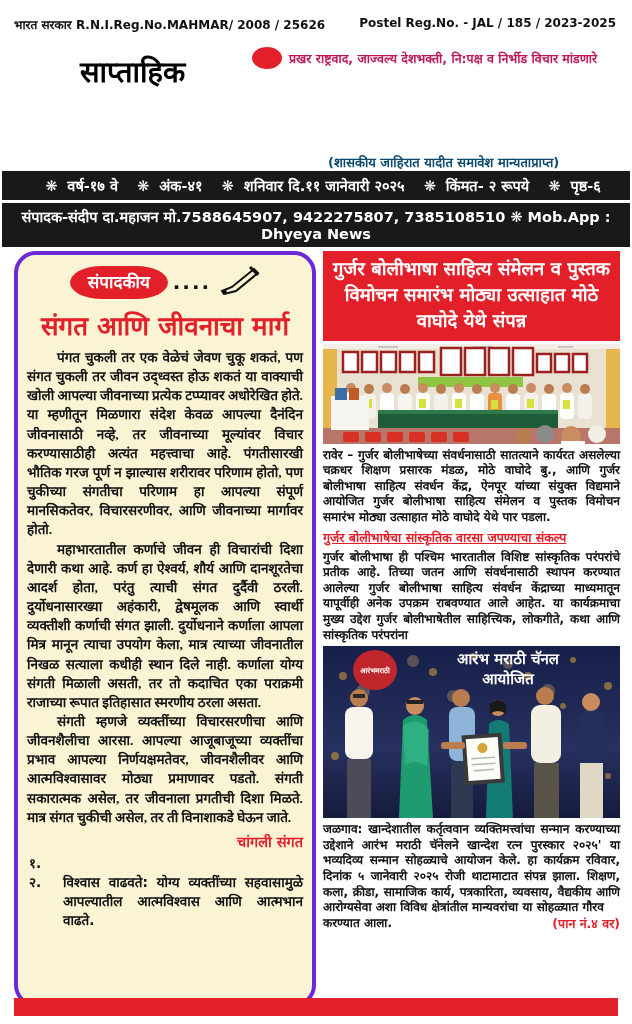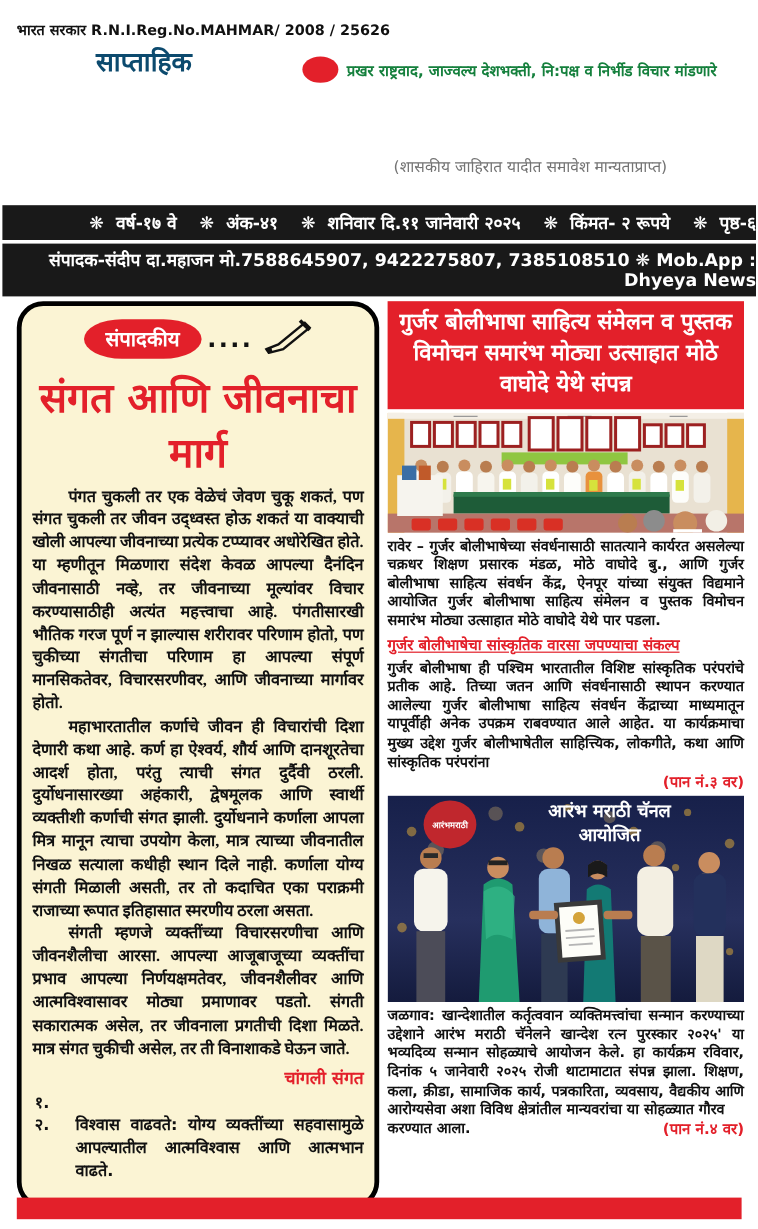--- a/index.html
+++ b/index.html
@@ -6,44 +6,44 @@
   .page {
     position:relative; width:632px; height:1024px; margin:0 auto;
     background:#ffffff; overflow:hidden;
     font-family:"DejaVu Sans","Liberation Sans",sans-serif; color:#111;
   }
   
   .top-row { display:flex; justify-content:space-between; padding:16px 16px 0 14px;
     font-size:12px; font-weight:bold; color:#111; }
   
   .masthead { position:relative; height:132px; margin-top:2px; }
-  .weekly { position:absolute; left:80px; top:0; font-size:22px; font-weight:bold; color:#0c4a6e; }
+  .weekly { position:absolute; left:80px; top:16px; font-size:29px; font-weight:bold; color:#000000; }
   .tagline-row { position:absolute; left:252px; top:12px; display:flex; align-items:center; gap:7px; width:372px; }
   .red-dot { width:30px; height:22px; background:#e3202a; border-radius:50%; flex:none; }
-  .tagline { font-size:12.5px; font-weight:bold; color:#15803d; line-height:1.2; }
+  .tagline { font-size:12.5px; font-weight:bold; color:#be185d; line-height:1.2; }
   .main-title { position:absolute; left:128px; top:14px; font-size:96px; line-height:1.05;
     font-weight:bold; color:#e3202a; letter-spacing:2px; }
-  .subtitle { position:absolute; left:328px; top:94px; font-size:13px; font-weight:normal; color:#737373; }
-  
-  .bar { background:#191919; color:#fff; font-weight:bold; text-align:right; margin:0 2px; }
+  .subtitle { position:absolute; left:328px; top:118px; font-size:13px; font-weight:bold; color:#0c4a6e; }
+  
+  .bar { background:#191919; color:#fff; font-weight:bold; text-align:center; margin:0 2px; }
   .bar1 { padding:4px 0 5px; font-size:14.5px; margin-top:4px; }
   .bar1 .sep { margin:0 10px 0 14px; }
   .bar2 { padding:3px 0 5px; font-size:14.5px; margin-top:3px; }
   
   .content { display:flex; gap:7px; padding:4px 12px 0 14px; align-items:flex-start; }
   .left-col { width:302px; flex:none; }
   .right-col { width:297px; flex:none; }
   
-  .editorial-box { box-sizing:border-box; border:4px solid #000000; border-radius:22px;
+  .editorial-box { box-sizing:border-box; border:4px solid #6d28d9; border-radius:22px;
     background:#fbf4d4; height:756px; padding:8px 9px 6px; overflow:hidden; }
   .ed-badge-row { display:flex; align-items:center; justify-content:center; gap:5px; margin-top:2px; }
   .ed-badge { background:#e3202a; color:#fff; font-weight:bold; font-size:17px;
     padding:4px 18px 6px; border-radius:50px / 26px; }
   .ed-dots { font-size:20px; font-weight:bold; letter-spacing:2px; color:#111; }
-  .ed-title { color:#e3202a; font-size:34px; font-weight:bold; text-align:center; margin:8px 0 5px; }
+  .ed-title { color:#e3202a; font-size:26px; font-weight:bold; text-align:center; margin:8px 0 5px; }
   .ed-body p { margin:0; font-size:13.5px; line-height:1.42; text-align:justify;
     color:#111; font-weight:600; text-indent:30px;font-family:Liberation Serif, serif; }
   .ed-sub { color:#e3202a; font-size:14.5px; font-weight:bold; text-align:right; margin:4px 0 3px; }
   .ed-li { display:flex; font-size:13.5px; line-height:1.42; font-weight:600; }
   .ed-li .num { flex:none; width:34px; padding-left:2px; }
   .ed-li .txt { flex:1; text-align:justify; }
   
   .headline { color:#fff; font-weight:bold; font-size:18.5px; line-height:1.4;
     text-align:center; padding:5px 4px 7px; }
   .headline.red { background:#e3202a; }
@@ -58,20 +58,21 @@
   
   .bottom-bar { position:absolute; left:14px; right:14px; bottom:8px; height:18px; background:#e3202a; }
 </style>
 </head>
 <body>
 
 <div class="page">
 
   <div class="top-row">
     <span>भारत सरकार R.N.I.Reg.No.MAHMAR/ 2008 / 25626</span>
+    <span>Postel Reg.No. - JAL / 185 / 2023-2025</span>
   </div>
 
   <div class="masthead">
     <div class="weekly">साप्ताहिक</div>
     <div class="tagline-row">
       <span class="red-dot"></span>
       <span class="tagline">प्रखर राष्ट्रवाद, जाज्वल्य देशभक्ती, नि:पक्ष व निर्भीड विचार मांडणारे</span>
     </div>
     <div class="subtitle">(शासकीय जाहिरात यादीत समावेश मान्यताप्राप्त)</div>
   </div>
@@ -204,21 +205,20 @@
             <circle cx="222" cy="90" r="9" fill="#8c8c8c"></circle>
           <circle cx="248" cy="92" r="10" fill="#c98d5f"></circle>
             <circle cx="274" cy="90" r="9" fill="#f2efe6"></circle>
           <rect x="238" y="97" width="24" height="3" fill="#ffffff"></rect>
         </g>
       </svg>
 
       <div class="caption">रावेर – गुर्जर बोलीभाषेच्या संवर्धनासाठी सातत्याने कार्यरत असलेल्या चक्रधर शिक्षण प्रसारक मंडळ, मोठे वाघोदे बु., आणि गुर्जर बोलीभाषा साहित्य संवर्धन केंद्र, ऐनपूर यांच्या संयुक्त विद्यमाने आयोजित गुर्जर बोलीभाषा साहित्य संमेलन व पुस्तक विमोचन समारंभ मोठ्या उत्साहात मोठे वाघोदे येथे पार पडला.</div>
       <div class="art-sub">गुर्जर बोलीभाषेचा सांस्कृतिक वारसा जपण्याचा संकल्प</div>
       <div class="caption">गुर्जर बोलीभाषा ही पश्चिम भारतातील विशिष्ट सांस्कृतिक परंपरांचे प्रतीक आहे. तिच्या जतन आणि संवर्धनासाठी स्थापन करण्यात आलेल्या गुर्जर बोलीभाषा साहित्य संवर्धन केंद्राच्या माध्यमातून यापूर्वीही अनेक उपक्रम राबवण्यात आले आहेत. या कार्यक्रमाचा मुख्य उद्देश गुर्जर बोलीभाषेतील साहित्त्यिक, लोकगीते, कथा आणि सांस्कृतिक परंपरांना</div>
-      <div class="jump-line">(पान नं.३ वर)</div>
 
 
       <svg class="photo" width="297" height="172" viewBox="0 0 297 172">
         <defs>
           <linearGradient id="nightbg" x1="0" y1="0" x2="0" y2="1">
             <stop offset="0" stop-color="#17204a"></stop>
               <stop offset="0.6" stop-color="#27305e"></stop>
               <stop offset="1" stop-color="#141b3d"></stop>
           </linearGradient>
         </defs>

